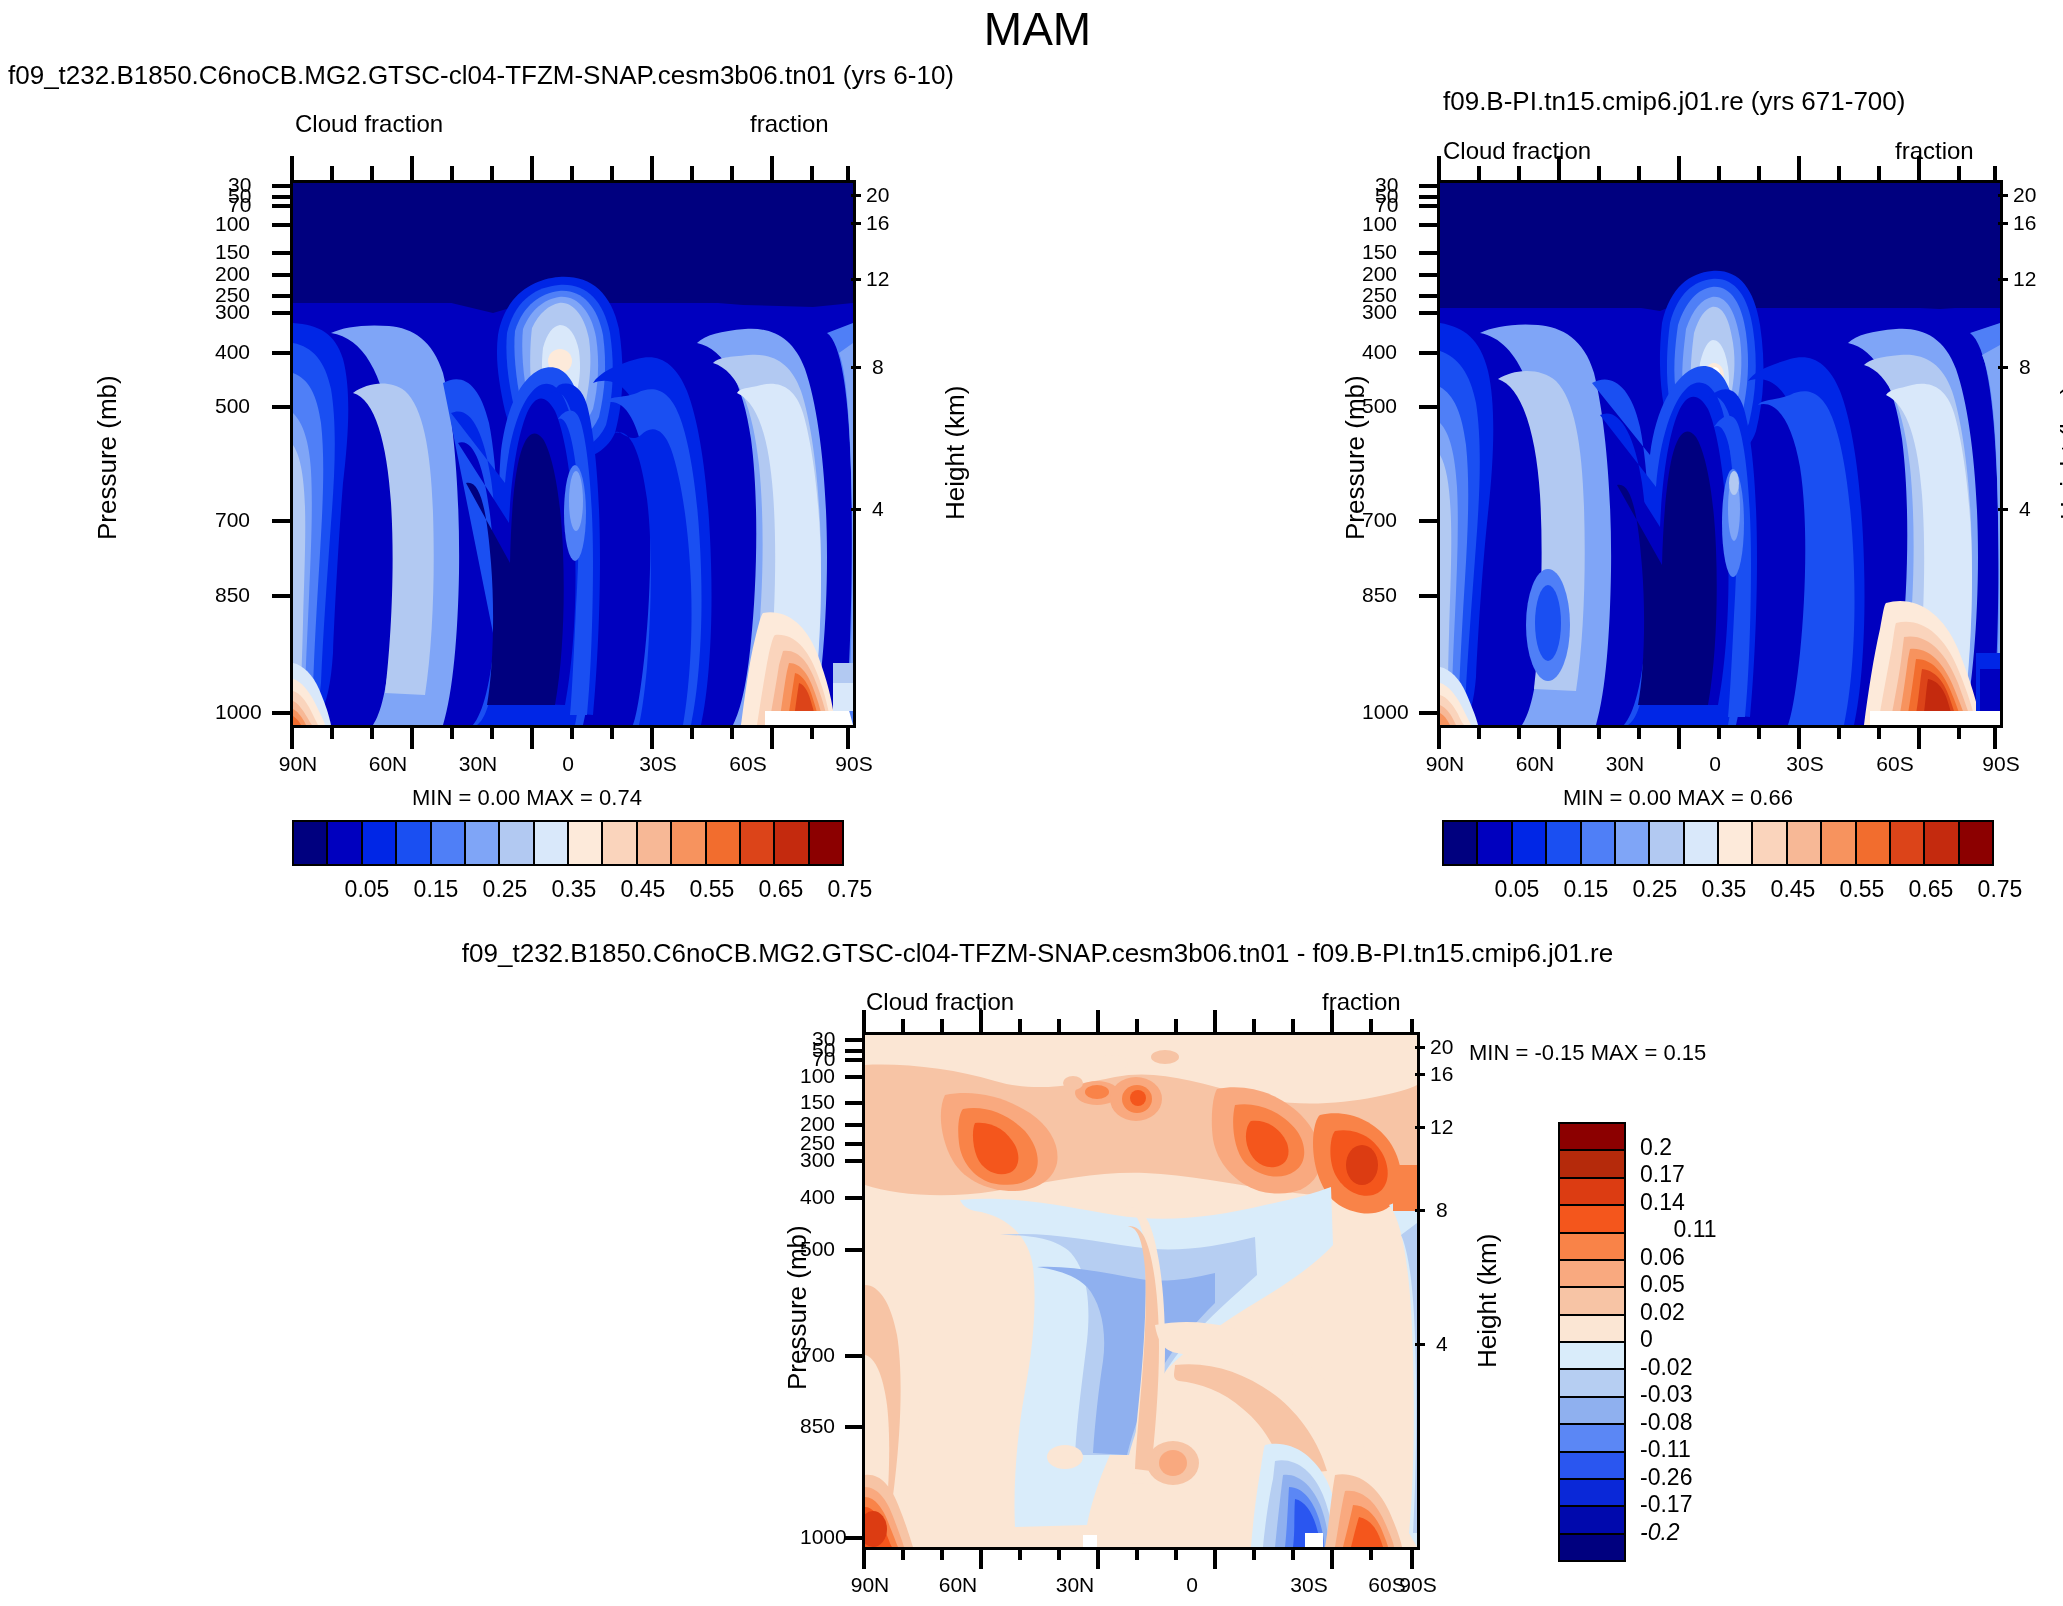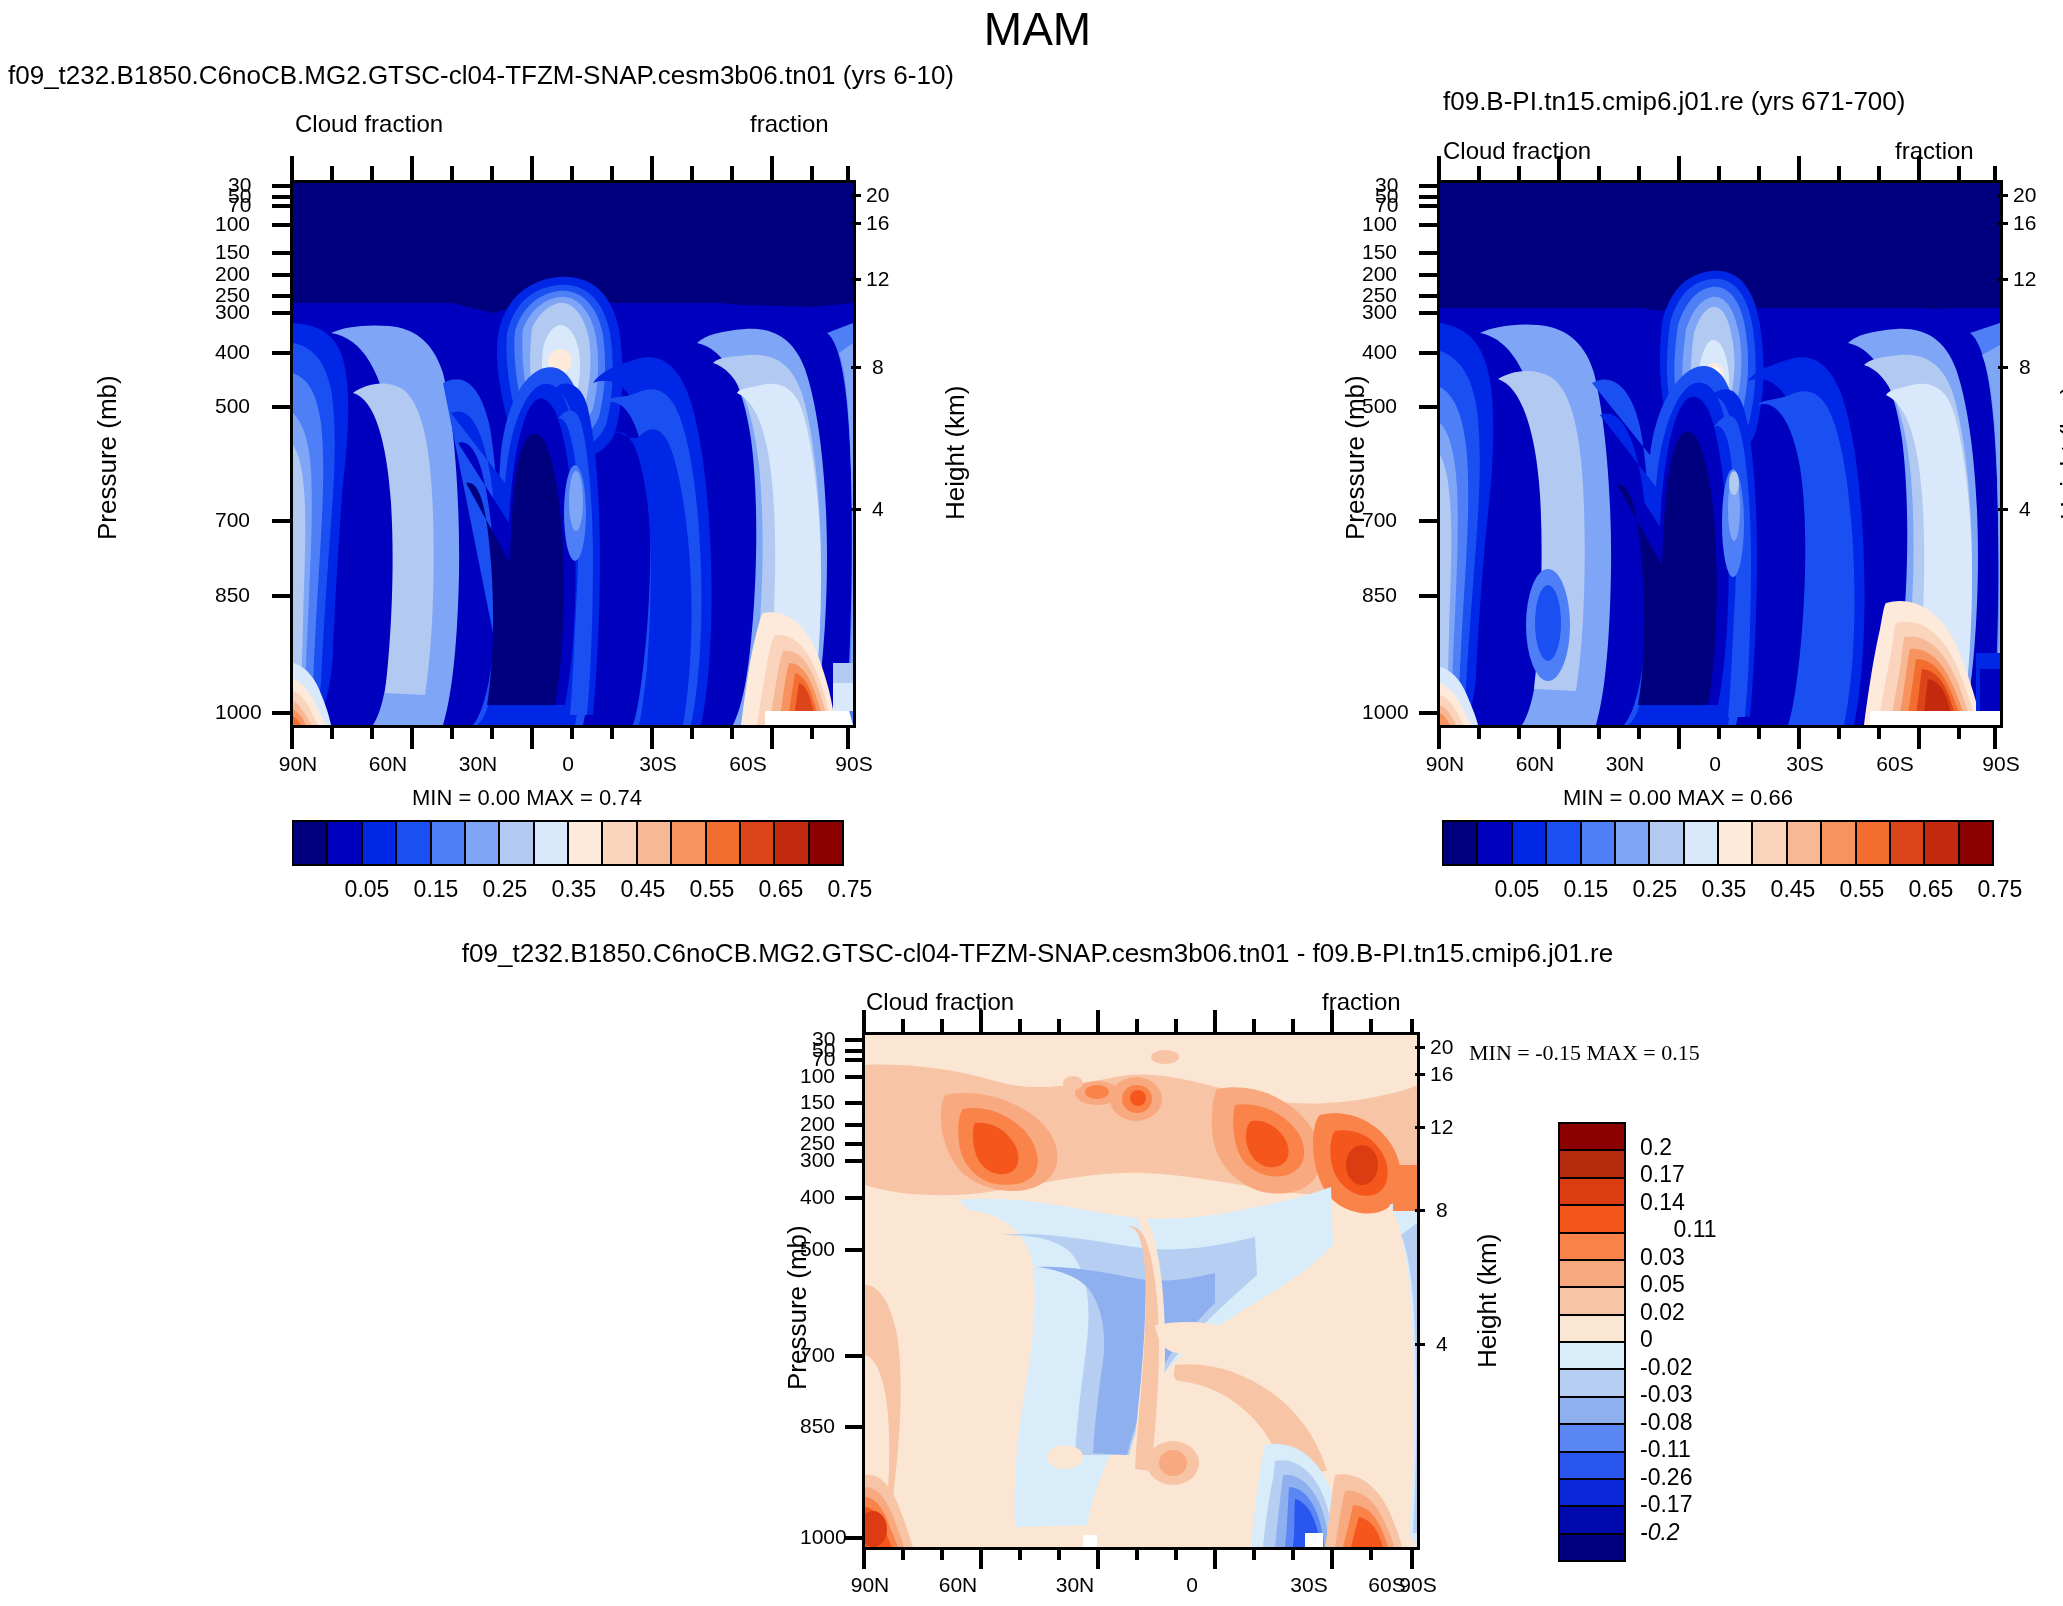--- a/index.html
+++ b/index.html
@@ -562,21 +562,21 @@
   <div class="tick" style="left:1410px;top:1547px;width:4px;height:22px;"></div>
   <div class="abs tick-lbl ctr" style="left:834px;top:1573px;width:60px;">90N</div>
   <div class="abs tick-lbl ctr" style="left:922px;top:1573px;width:60px;">60N</div>
   <div class="abs tick-lbl ctr" style="left:1039px;top:1573px;width:60px;">30N</div>
   <div class="abs tick-lbl ctr" style="left:1156px;top:1573px;width:60px;">0</div>
   <div class="abs tick-lbl ctr" style="left:1273px;top:1573px;width:60px;">30S</div>
   <div class="abs tick-lbl ctr" style="left:1351px;top:1573px;width:60px;">60S</div>
   <div class="abs tick-lbl ctr" style="left:1382px;top:1573px;width:60px;">90S</div>
 </div>
 
-<div class="abs small-lbl" style="left:1469px;top:1040px;font-family:Liberation Serif, serif;">MIN =  -0.15  MAX =   0.15</div>
+<div class="abs small-lbl" style="left:1469px;top:1040px;">MIN =  -0.15  MAX =   0.15</div>
 
 <div class="vcbar" id="cbar3" style="left:1558px;top:1122px;width:68px;height:440px;">
     <div class="cell" style="background: rgb(140, 0, 0);"></div>
     <div class="cell" style="background: rgb(181, 42, 11);"></div>
     <div class="cell" style="background: rgb(220, 60, 18);"></div>
     <div class="cell" style="background: rgb(244, 86, 28);"></div>
     <div class="cell" style="background: rgb(249, 131, 72);"></div>
     <div class="cell" style="background: rgb(249, 169, 127);"></div>
     <div class="cell" style="background: rgb(247, 196, 165);"></div>
     <div class="cell" style="background: rgb(251, 230, 212);"></div>
@@ -587,21 +587,21 @@
     <div class="cell" style="background: rgb(42, 86, 240);"></div>
     <div class="cell" style="background: rgb(10, 40, 216);"></div>
     <div class="cell" style="background: rgb(0, 9, 173);"></div>
     <div class="cell" style="background: rgb(0, 0, 127);"></div>
   </div>
 <div class="abs" id="cbar3-labels">
     <div class="abs cb-lbl" style="left: 1640px; top: 1133.5px; width: 110px; text-align: left;">0.2</div>
     <div class="abs cb-lbl" style="left: 1640px; top: 1161px; width: 110px; text-align: left;">0.17</div>
     <div class="abs cb-lbl" style="left: 1640px; top: 1188.5px; width: 110px; text-align: left;">0.14</div>
     <div class="abs cb-lbl" style="left: 1640px; top: 1216px; width: 110px; text-align: center;">0.11</div>
-    <div class="abs cb-lbl" style="left: 1640px; top: 1243.5px; width: 110px; text-align: left;">0.03</div>
+    <div class="abs cb-lbl" style="left: 1640px; top: 1243.5px; width: 110px; text-align: left;">0.06</div>
     <div class="abs cb-lbl" style="left: 1640px; top: 1271px; width: 110px; text-align: left;">0.05</div>
     <div class="abs cb-lbl" style="left: 1640px; top: 1298.5px; width: 110px; text-align: left;">0.02</div>
     <div class="abs cb-lbl" style="left: 1640px; top: 1326px; width: 110px; text-align: left;">0</div>
     <div class="abs cb-lbl" style="left: 1640px; top: 1353.5px; width: 110px; text-align: left;">-0.02</div>
     <div class="abs cb-lbl" style="left: 1640px; top: 1381px; width: 110px; text-align: left;">-0.03</div>
     <div class="abs cb-lbl" style="left: 1640px; top: 1408.5px; width: 110px; text-align: left;">-0.08</div>
     <div class="abs cb-lbl" style="left: 1640px; top: 1436px; width: 110px; text-align: left;">-0.11</div>
     <div class="abs cb-lbl" style="left: 1640px; top: 1463.5px; width: 110px; text-align: left;">-0.26</div>
     <div class="abs cb-lbl" style="left: 1640px; top: 1491px; width: 110px; text-align: left;">-0.17</div>
     <div class="abs cb-lbl" style="left: 1640px; top: 1518.5px; width: 110px; text-align: left; font-style: italic;">-0.2</div>

